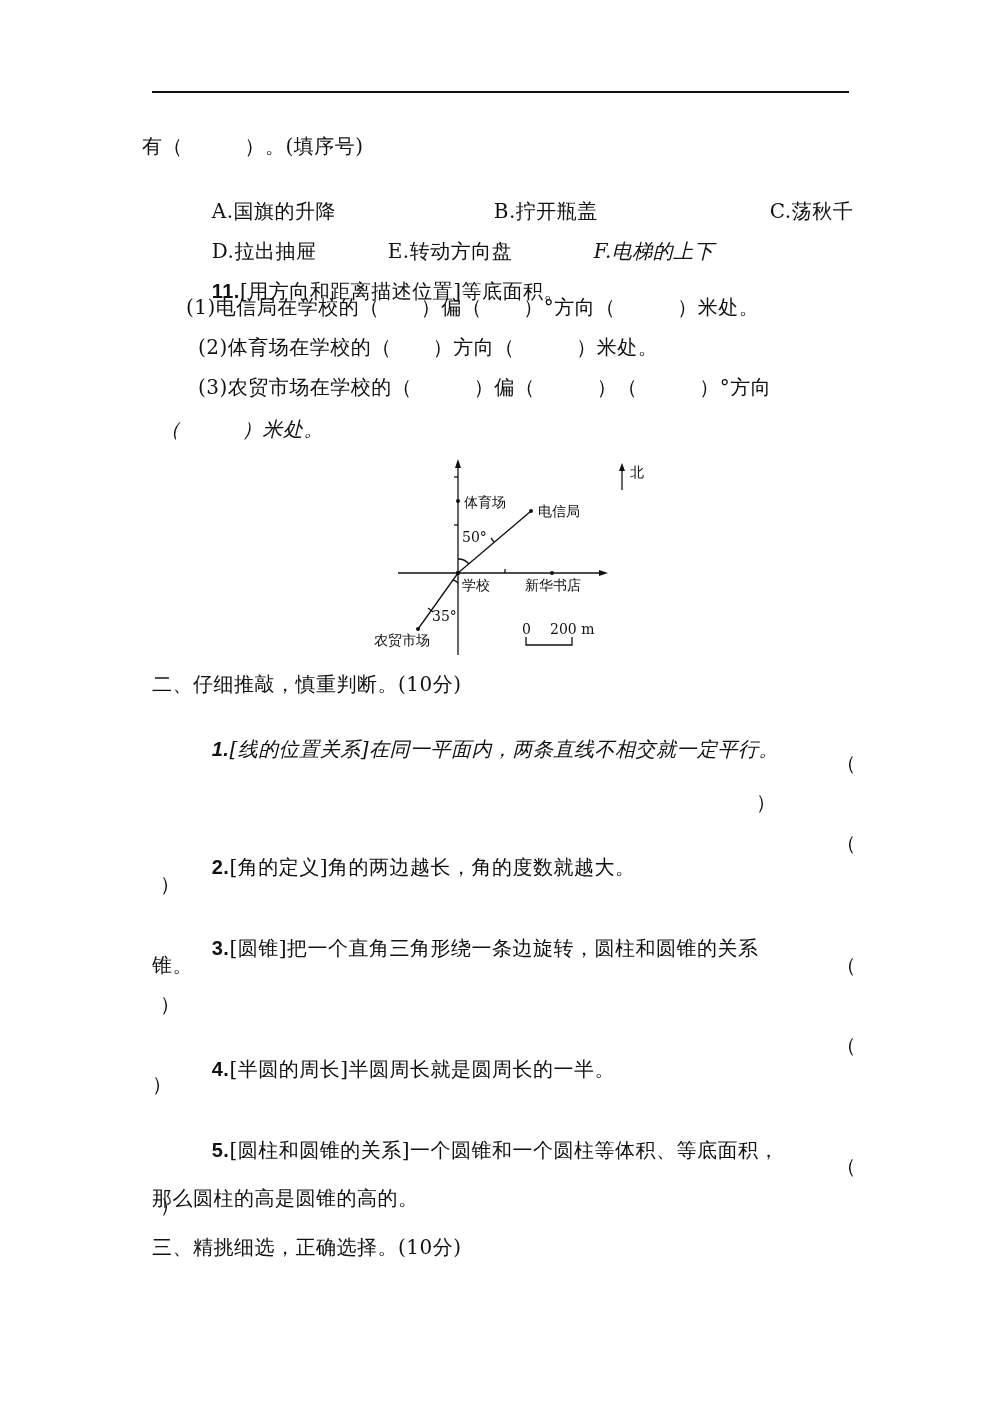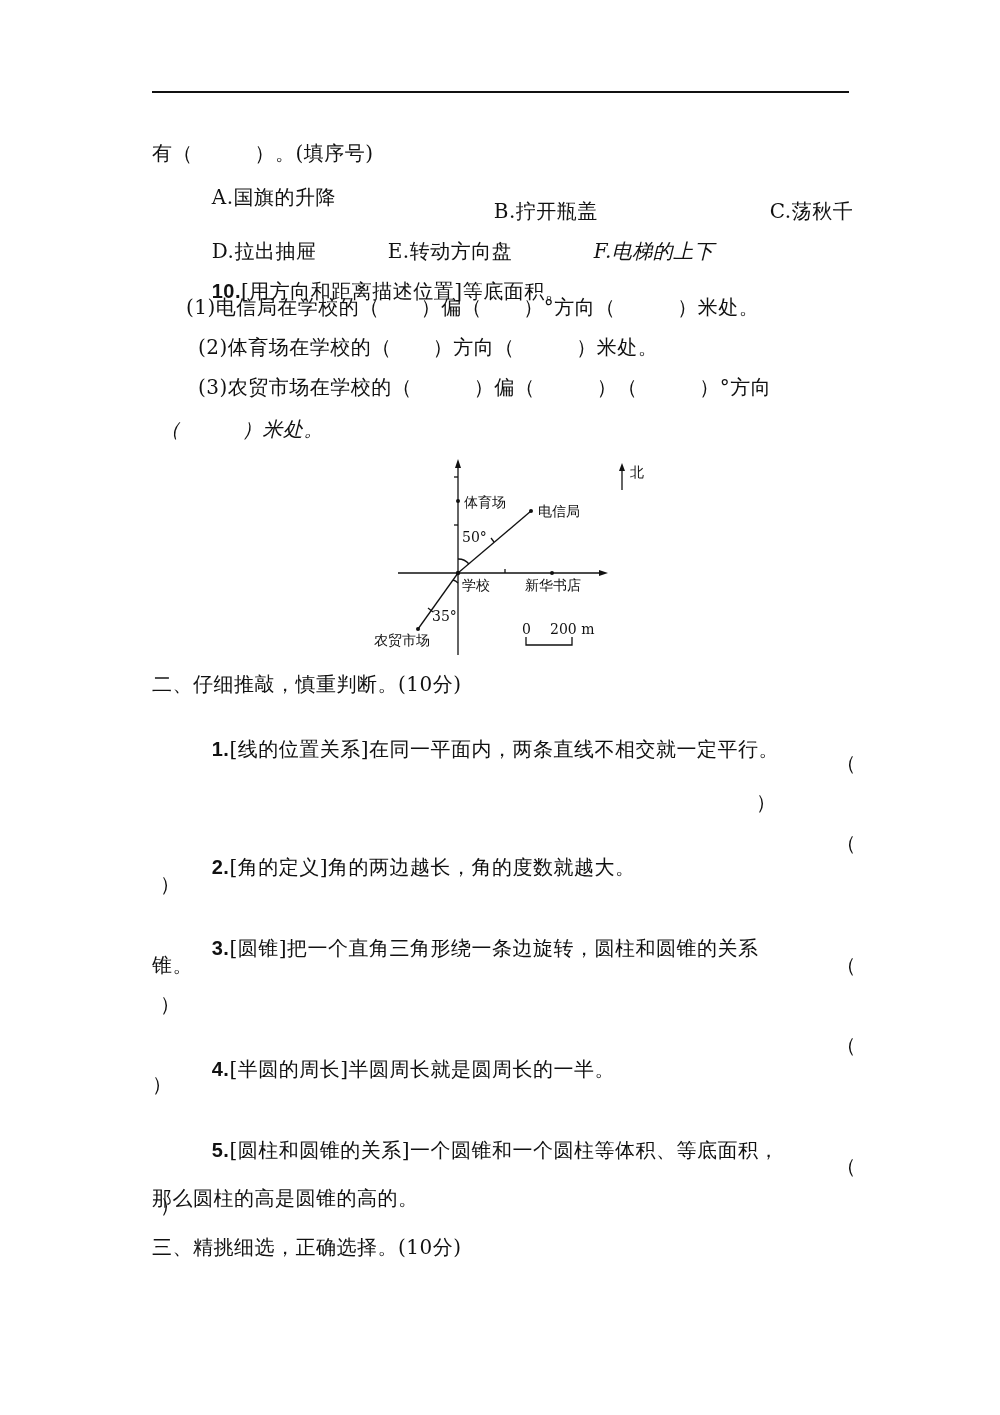--- a/index.html
+++ b/index.html
@@ -9,44 +9,44 @@
   .line { position:absolute; font-size:20px; line-height:24px; white-space:pre; letter-spacing:0.5px; }
   .num { font-weight:bold; font-family:"Liberation Sans","DejaVu Sans",sans-serif; }
   .diagram { position:absolute; left:360px; top:455px; width:300px; height:210px; }
   .diagram text { font-family:"DejaVu Serif", serif; fill:#111; }
 </style>
 </head>
 <body>
 
 <div class="rule"></div>
 
-<div class="line" style="left:152px; top:134px;margin-top:7px;">有（　　　）。(填序号)</div>
+<div class="line" style="left:142px; top:134px;">有（　　　）。(填序号)</div>
 
-<div class="line" style="left:198px; top:161px;">
+<div class="line" style="left:198px; top:175px;">
   <span>A.</span><span>国旗的升降</span>
 </div>
 <div class="line" style="left:480px; top:175px;">
   <span>B.</span><span>拧开瓶盖</span>
 </div>
 <div class="line" style="left:756px; top:175px;text-align:right;">
   <span>C.</span><span>荡秋千</span>
 </div>
 
 <div class="line" style="left:198px; top:215px;">
   <span>D.</span><span>拉出抽屉</span>
 </div>
 <div class="line" style="left:374px; top:215px;">
   <span>E.</span><span>转动方向盘</span>
 </div>
 <div class="line" style="left:580px; top:215px;font-style:italic;">
   <span>F.</span><span>电梯的上下</span>
 </div>
 
 <div class="line" style="left:198px; top:255px;">
-  <span class="num">10.</span><span>[用方向和距离描述位置]等底面积。</span>
+  <span class="num">11.</span><span>[用方向和距离描述位置]等底面积。</span>
 </div>
 <div class="line" style="left:186px; top:295px;">(1)电信局在学校的（　　）偏（　　）°方向（　　　）米处。</div>
 <div class="line" style="left:198px; top:335px;text-align:center;">(2)体育场在学校的（　　）方向（　　　）米处。</div>
 <div class="line" style="left:198px; top:375px;">(3)农贸市场在学校的（　　　）偏（　　　）（　　　）°方向</div>
 <div class="line" style="left:160px; top:417px;font-style:italic;">（　　　）米处。</div>
 
 <svg class="diagram" viewBox="0 0 300 210">
   <g stroke="#111" stroke-width="1.3" fill="none">
 
     <line x1="98" y1="200" x2="98" y2="10"></line>
@@ -88,21 +88,21 @@
   <text x="102" y="135" font-size="14">学校</text>
   <text x="165" y="135" font-size="14">新华书店</text>
   <text x="72" y="166" font-size="14">35°</text>
   <text x="14" y="190" font-size="14">农贸市场</text>
   <text x="162" y="179" font-size="14">0</text>
   <text x="190" y="179" font-size="14">200 m</text>
 </svg>
 
 <div class="line" style="left:152px; top:672px;">二、仔细推敲，慎重判断。(10分)</div>
 
-<div class="line" style="left:198px; top:713px;">
+<div class="line" style="left:198px; top:713px;font-style:italic;">
   <span class="num">1.</span><span>[线的位置关系]在同一平面内，两条直线不相交就一定平行。</span>
 </div>
 <div class="line" style="left:836px; top:751px;">（</div>
 <div class="line" style="left:756px; top:790px;">）</div>
 
 <div class="line" style="left:198px; top:831px;">
   <span class="num">2.</span><span>[角的定义]角的两边越长，角的度数就越大。</span>
 </div>
 <div class="line" style="left:836px; top:831px;">（</div>
 <div class="line" style="left:160px; top:872px;">）</div>

